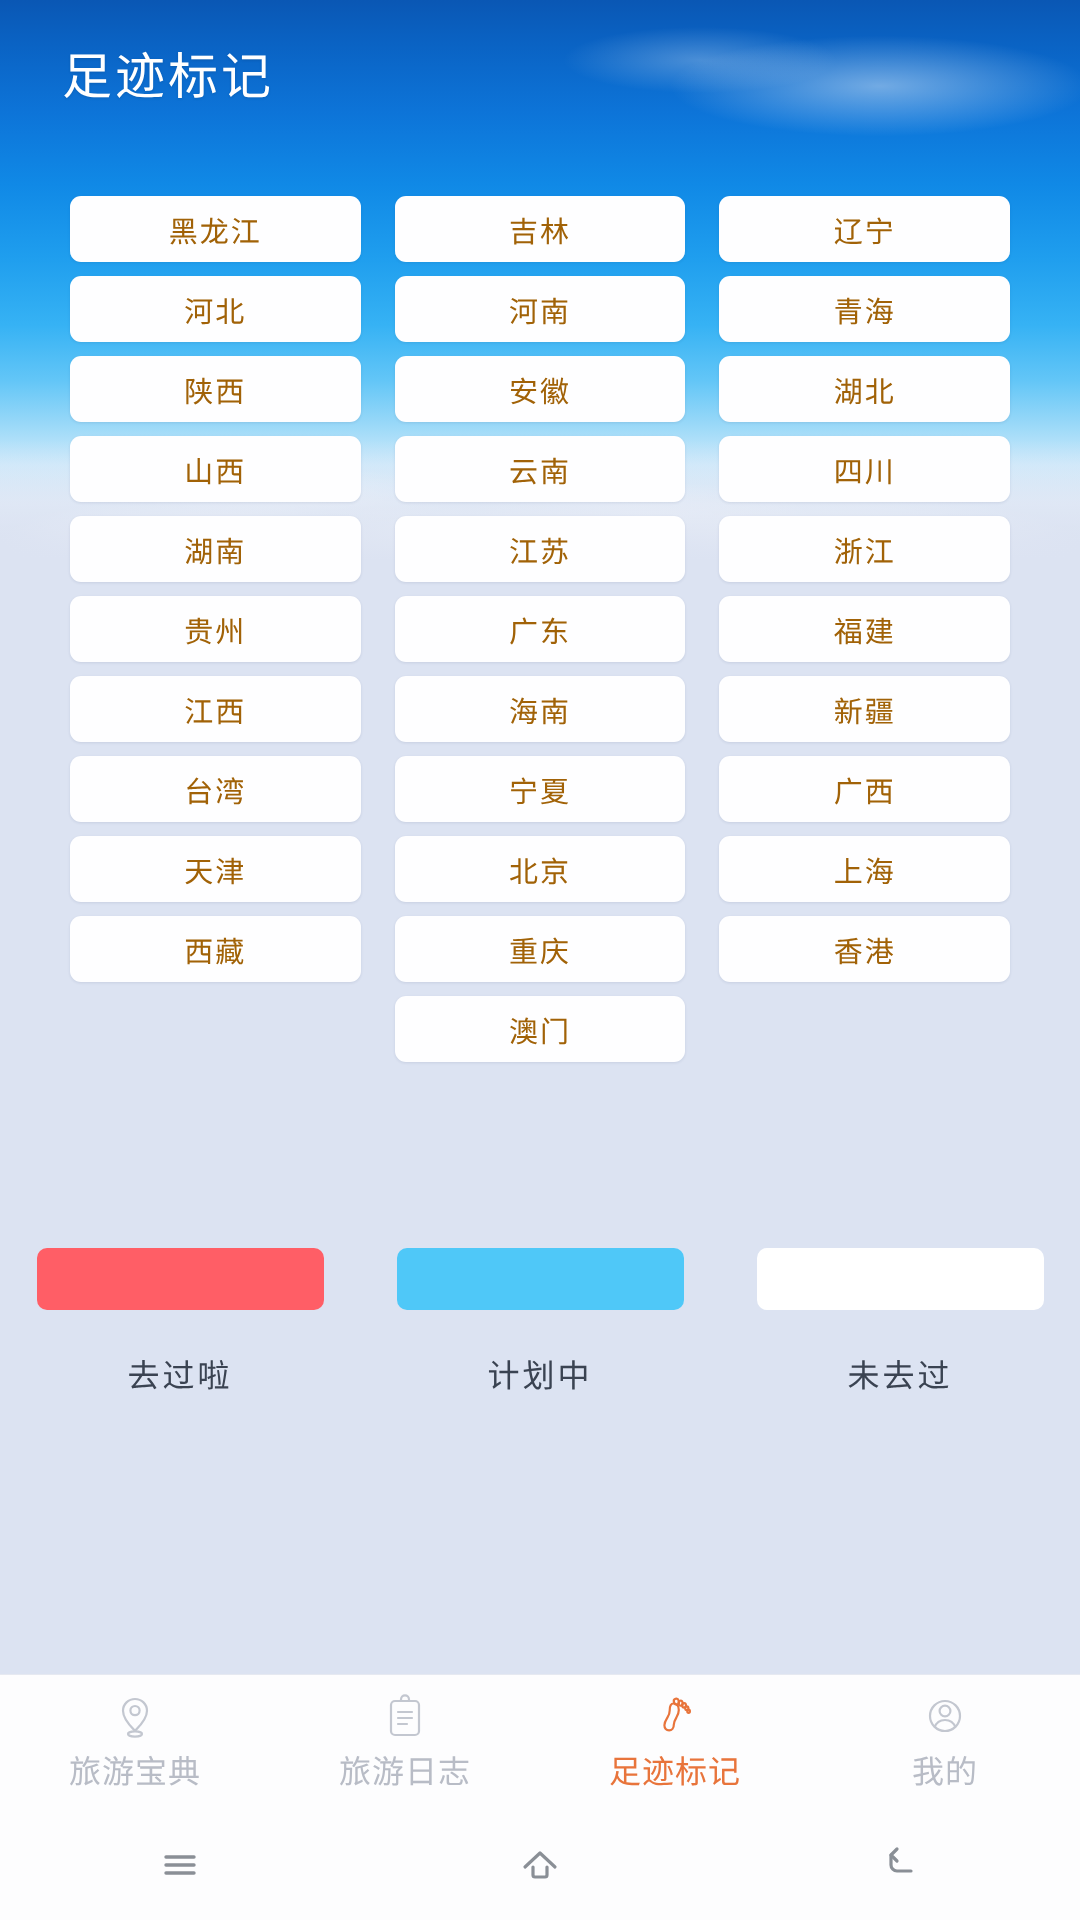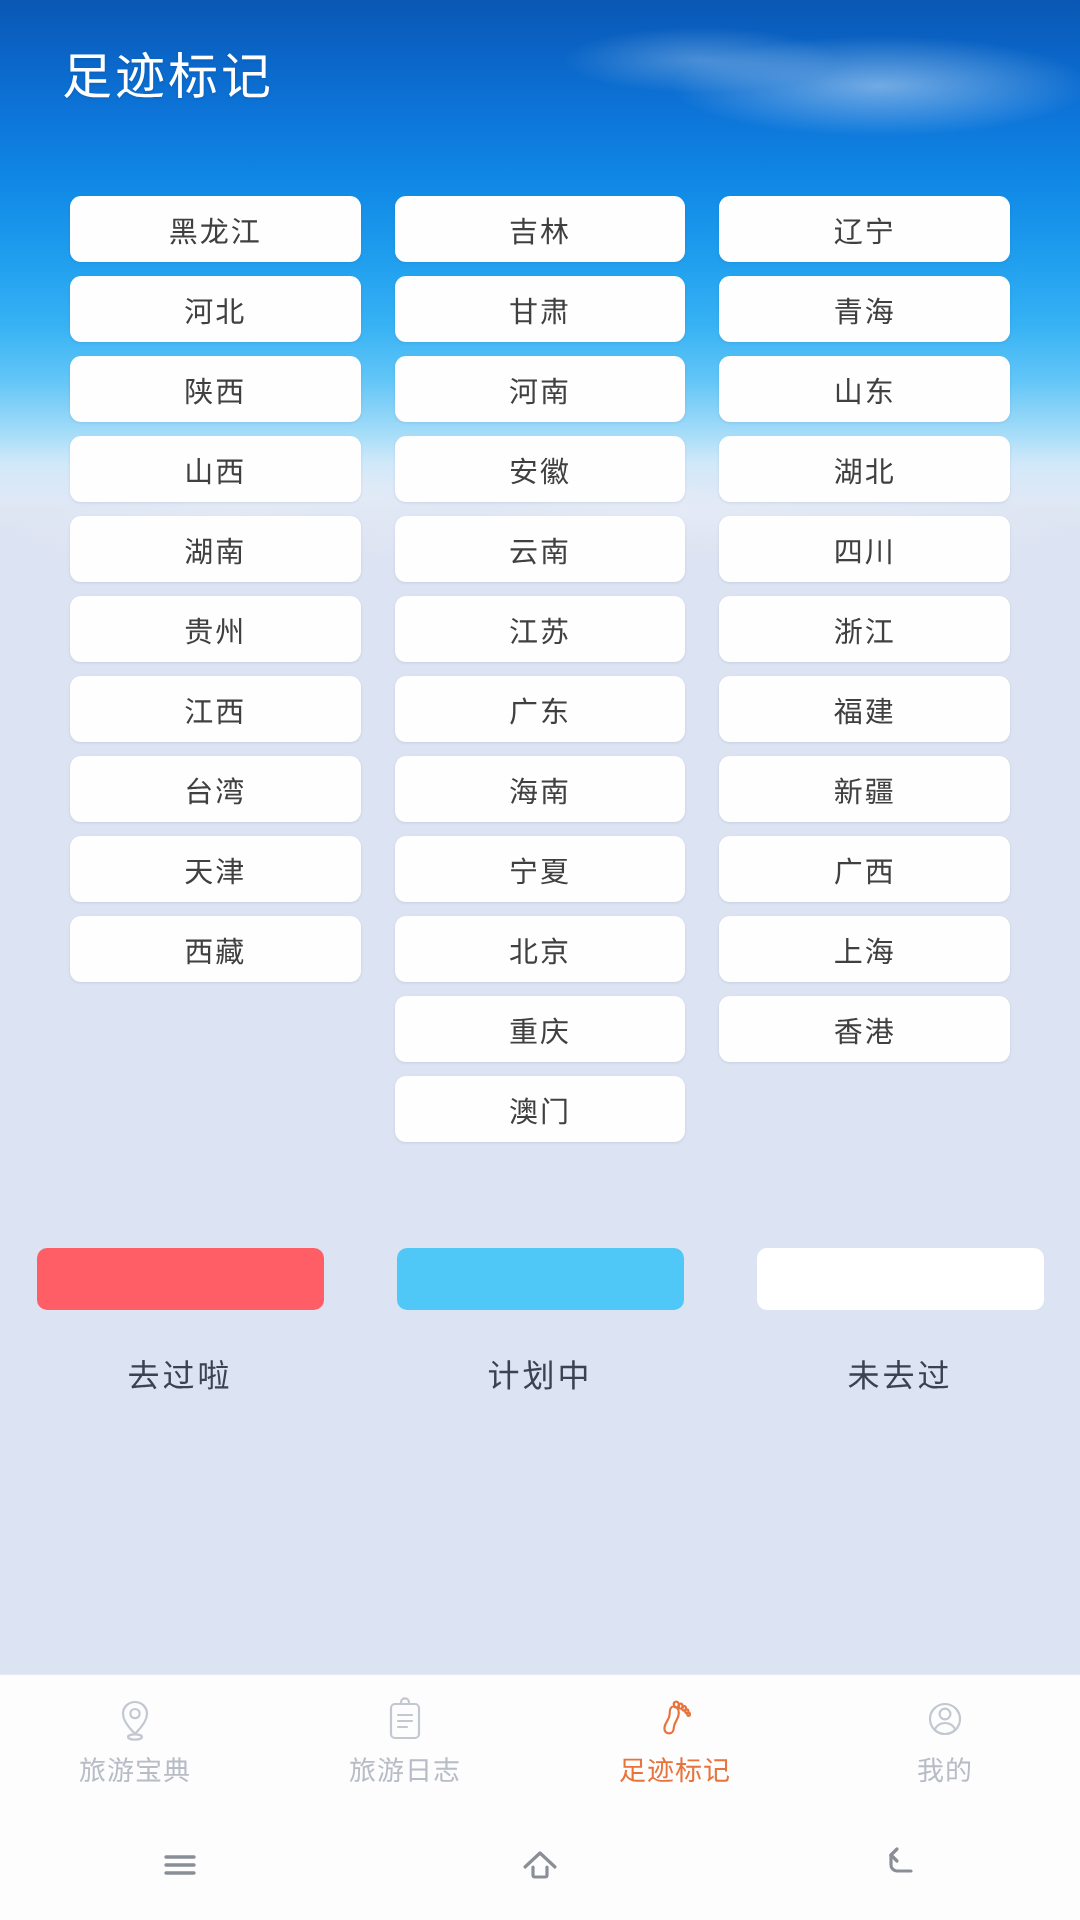--- a/index.html
+++ b/index.html
@@ -83,21 +83,21 @@
   .grid-col {
     flex: 1;
     display: flex;
     flex-direction: column;
     gap: 14px;
   }
   .prov {
     height: 66px;
     border-radius: 11px;
     background: #fefeff;
-    color: #404040;
+    color: #a16207;
     font-size: 29px;
     display: flex;
     align-items: center;
     justify-content: center;
     letter-spacing: 2px;
     box-shadow: 0 1px 3px rgba(20,40,90,.10);
     user-select: none;
   }
 
   
@@ -151,21 +151,21 @@
     gap: 6px;
   }
   .tab .ticon {
     width: 46px;
     height: 46px;
     display: flex;
     align-items: center;
     justify-content: center;
   }
   .tab .tlabel {
-    font-size: 27px;
+    font-size: 32px;
     color: #b8bcc6;
     letter-spacing: 1px;
   }
   .tab.active .tlabel { color: #e8743b; }
   .tab svg { display: block; }
 
   
   .sysnav {
     position: absolute;
     left: 0;
@@ -200,36 +200,34 @@
       <div class="prov">山西</div>
       <div class="prov">湖南</div>
       <div class="prov">贵州</div>
       <div class="prov">江西</div>
       <div class="prov">台湾</div>
       <div class="prov">天津</div>
       <div class="prov">西藏</div>
     </div>
     <div class="grid-col">
       <div class="prov">吉林</div>
-      <div class="prov">甘肃</div>
       <div class="prov">河南</div>
       <div class="prov">安徽</div>
       <div class="prov">云南</div>
       <div class="prov">江苏</div>
       <div class="prov">广东</div>
       <div class="prov">海南</div>
       <div class="prov">宁夏</div>
       <div class="prov">北京</div>
       <div class="prov">重庆</div>
       <div class="prov">澳门</div>
     </div>
     <div class="grid-col">
       <div class="prov">辽宁</div>
       <div class="prov">青海</div>
-      <div class="prov">山东</div>
       <div class="prov">湖北</div>
       <div class="prov">四川</div>
       <div class="prov">浙江</div>
       <div class="prov">福建</div>
       <div class="prov">新疆</div>
       <div class="prov">广西</div>
       <div class="prov">上海</div>
       <div class="prov">香港</div>
     </div>
   </div>

